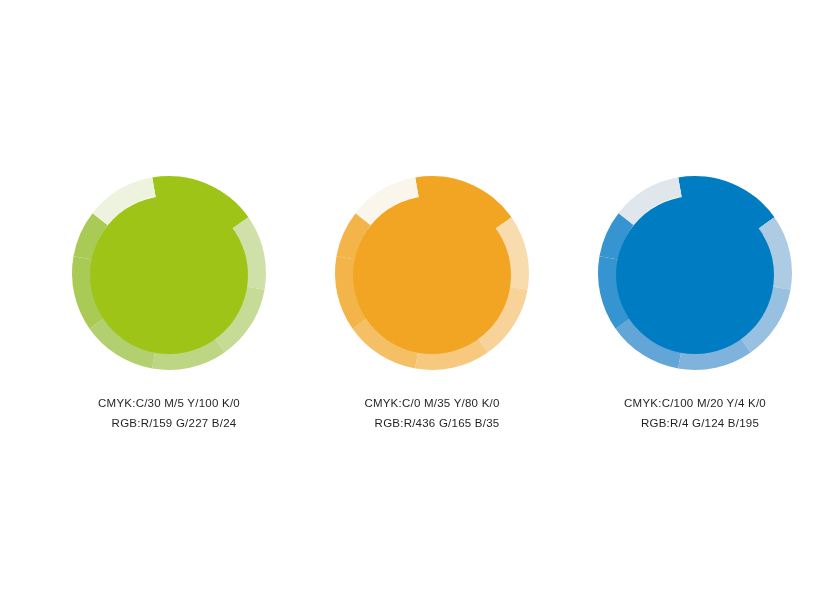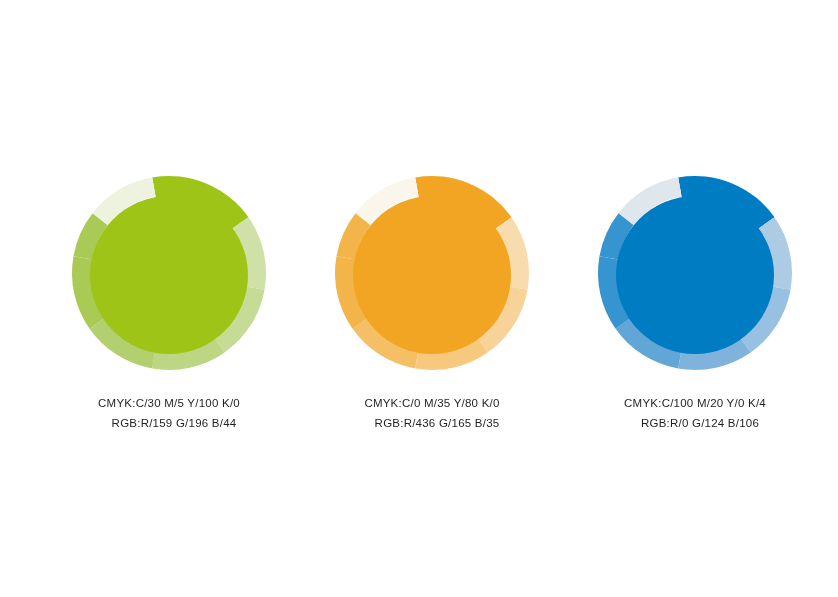--- a/index.html
+++ b/index.html
@@ -76,21 +76,21 @@
           <path d="M153.64,177.46A97,97 0 0 1 81.16,193.53L84.46,174.82A78,78 0 0 0 142.74,161.89Z" fill="#bcd683"></path>
           <path d="M81.16,193.53A97,97 0 0 1 18.54,153.64L34.11,142.74A78,78 0 0 0 84.46,174.82Z" fill="#b2d06f"></path>
           <path d="M18.54,153.64A97,97 0 0 1 2.47,81.16L21.18,84.46A78,78 0 0 0 34.11,142.74Z" fill="#a9cb55"></path>
           <path d="M2.47,81.16A97,97 0 0 1 21.56,38.28L36.54,49.98A78,78 0 0 0 21.18,84.46Z" fill="#a9cb55"></path>
           <path d="M21.56,38.28A97,97 0 0 1 81.16,2.47L84.46,21.18A78,78 0 0 0 36.54,49.98Z" fill="#eef3e0"></path>
           <circle cx="98" cy="100" r="79" fill="#9FC418"></circle>
         </svg>
       </div>
       <div class="spec-block">
         <div class="spec-line cmyk">CMYK:C/30  M/5  Y/100  K/0</div>
-        <div class="spec-line rgb">RGB:R/159  G/196  B/44</div>
+        <div class="spec-line rgb">RGB:R/159  G/227  B/24</div>
       </div>
     </div>
     <div class="swatch-group" style="left: 302px; top: 175px;">
       <div class="swatch-wheel">
         <svg viewBox="0 0 196 196">
           <path d="M98,98L81.16,2.47A97,97 0 0 1 177.46,42.36Z" fill="#F1A523"></path>
           <path d="M21.56,38.28A97,97 0 0 1 81.16,2.47L84.46,21.18A78,78 0 0 0 36.54,49.98Z" fill="#fbf6ec"></path>
           <path d="M177.46,42.36A97,97 0 0 1 193.53,114.84L174.82,111.54A78,78 0 0 0 161.89,53.26Z" fill="#f9dcae"></path>
           <path d="M193.53,114.84A97,97 0 0 1 153.64,177.46L142.74,161.89A78,78 0 0 0 174.82,111.54Z" fill="#f8d399"></path>
           <path d="M153.64,177.46A97,97 0 0 1 81.16,193.53L84.46,174.82A78,78 0 0 0 142.74,161.89Z" fill="#f7c97f"></path>
@@ -115,17 +115,17 @@
           <path d="M193.53,114.84A97,97 0 0 1 153.64,177.46L142.74,161.89A78,78 0 0 0 174.82,111.54Z" fill="#98c0e0"></path>
           <path d="M153.64,177.46A97,97 0 0 1 81.16,193.53L84.46,174.82A78,78 0 0 0 142.74,161.89Z" fill="#7fb3dc"></path>
           <path d="M81.16,193.53A97,97 0 0 1 18.54,153.64L34.11,142.74A78,78 0 0 0 84.46,174.82Z" fill="#62a5d7"></path>
           <path d="M18.54,153.64A97,97 0 0 1 2.47,81.16L21.18,84.46A78,78 0 0 0 34.11,142.74Z" fill="#3694d0"></path>
           <path d="M2.47,81.16A97,97 0 0 1 21.56,38.28L36.54,49.98A78,78 0 0 0 21.18,84.46Z" fill="#3694d0"></path>
           <path d="M21.56,38.28A97,97 0 0 1 81.16,2.47L84.46,21.18A78,78 0 0 0 36.54,49.98Z" fill="#dfe6ec"></path>
           <circle cx="98" cy="100" r="79" fill="#007CC3"></circle>
         </svg>
       </div>
       <div class="spec-block">
-        <div class="spec-line cmyk">CMYK:C/100  M/20  Y/0  K/4</div>
-        <div class="spec-line rgb">RGB:R/0  G/124  B/106</div>
+        <div class="spec-line cmyk">CMYK:C/100  M/20  Y/4  K/0</div>
+        <div class="spec-line rgb">RGB:R/4  G/124  B/195</div>
       </div>
     </div>
   </div>
 
 </body></html>

